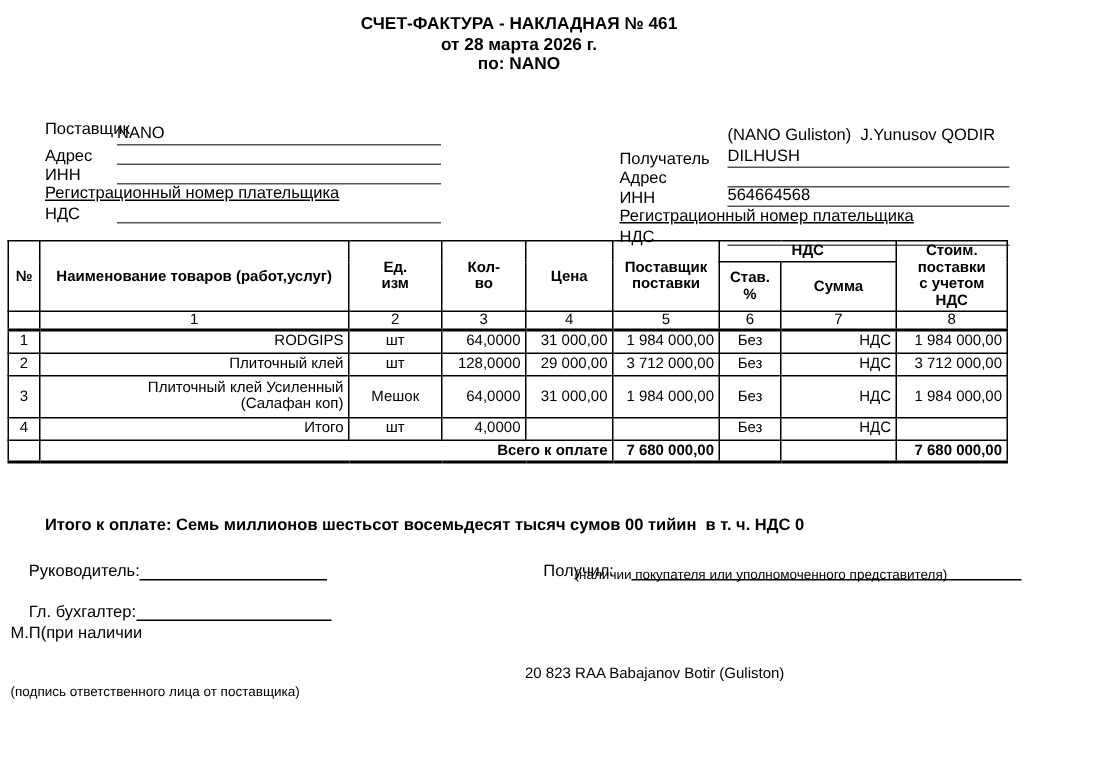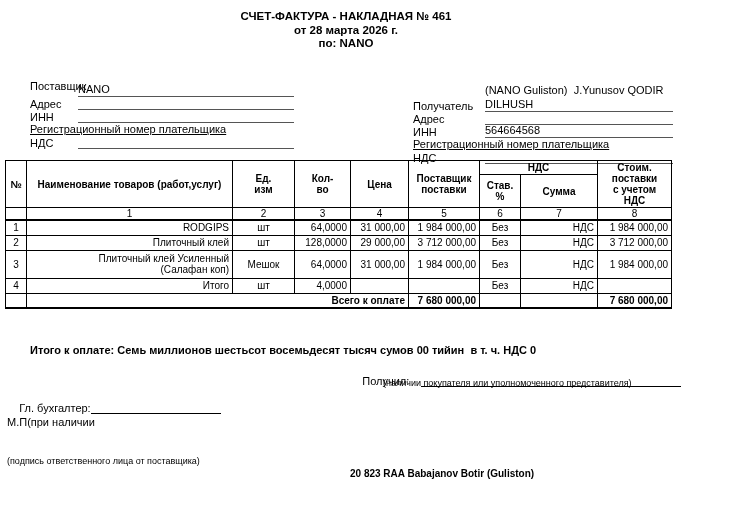--- a/index.html
+++ b/index.html
@@ -198,29 +198,32 @@
       <td class="c-right bold">7 680 000,00</td>
       <td></td>
       <td></td>
       <td class="c-right bold">7 680 000,00</td>
     </tr>
   </tbody>
     </table>
 
   <div class="summary">Итого к оплате: Семь миллионов шестьсот восемьдесят тысяч сумов 00 тийин  в т. ч. НДС 0</div>
 
+  <div class="sig" style="left:7px; top:363px;">
+    <span>Руководитель:</span><span class="sig-line" style="width:125px"></span>
+  </div>
 
   <div class="sig" style="left:350px; top:363px;">
     <span>Получил:</span><span style="display:inline-block;width:12px"></span><span class="sig-line" style="width:260px"></span>
   </div>
   <div class="caption" style="left:383px; top:378px;">(наличии покупателя или уполномоченного представителя)</div>
 
   <div class="sig" style="left:7px; top:390px;">
     <span>Гл. бухгалтер:</span><span class="sig-line" style="width:130px"></span>
   </div>
 
   <div class="sig" style="left:7px; top:416px;">М.П(при наличии</div>
 
   <div class="caption" style="left:7px; top:456px;">(подпись ответственного лица от поставщика)</div>
 
-  <div class="caption" style="left:350px; top:468px; font-size:10px;font-weight:bold;">20 823 RAA Babajanov Botir (Guliston)</div>
+  <div class="caption" style="left:350px; top:444px; font-size:10px;">20 823 RAA Babajanov Botir (Guliston)</div>
 
 </div>
 
 </body></html>

